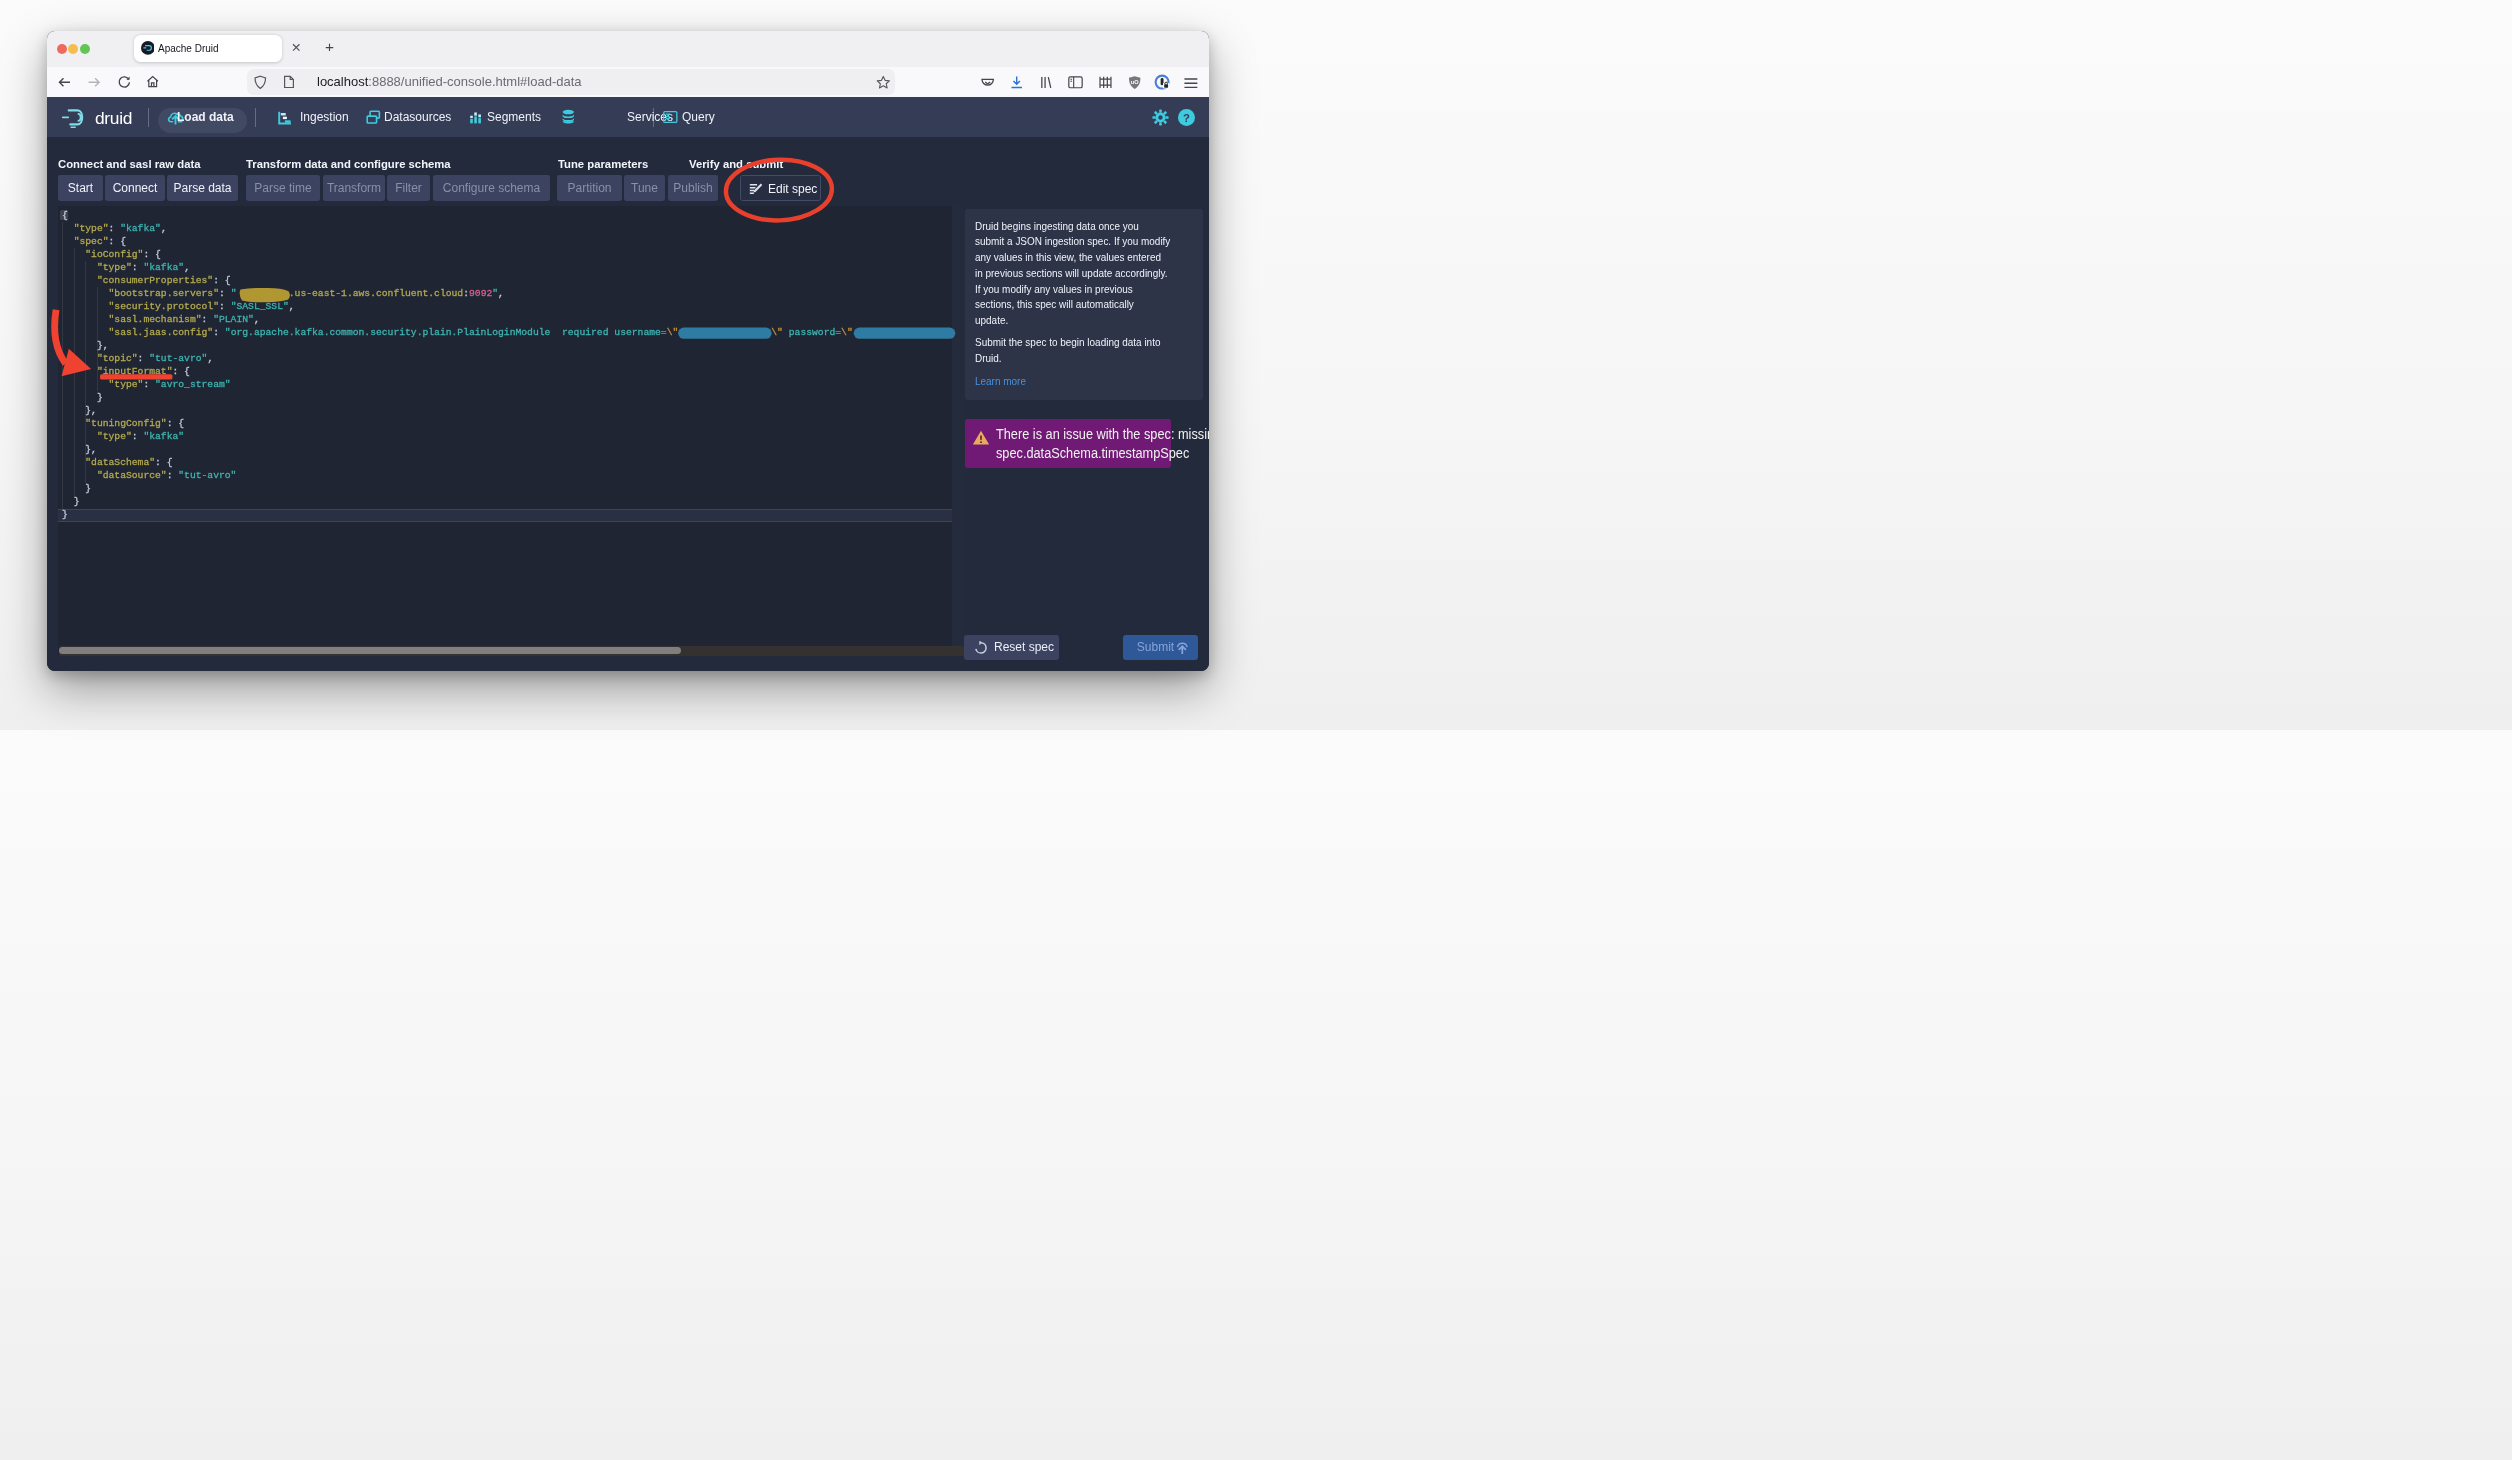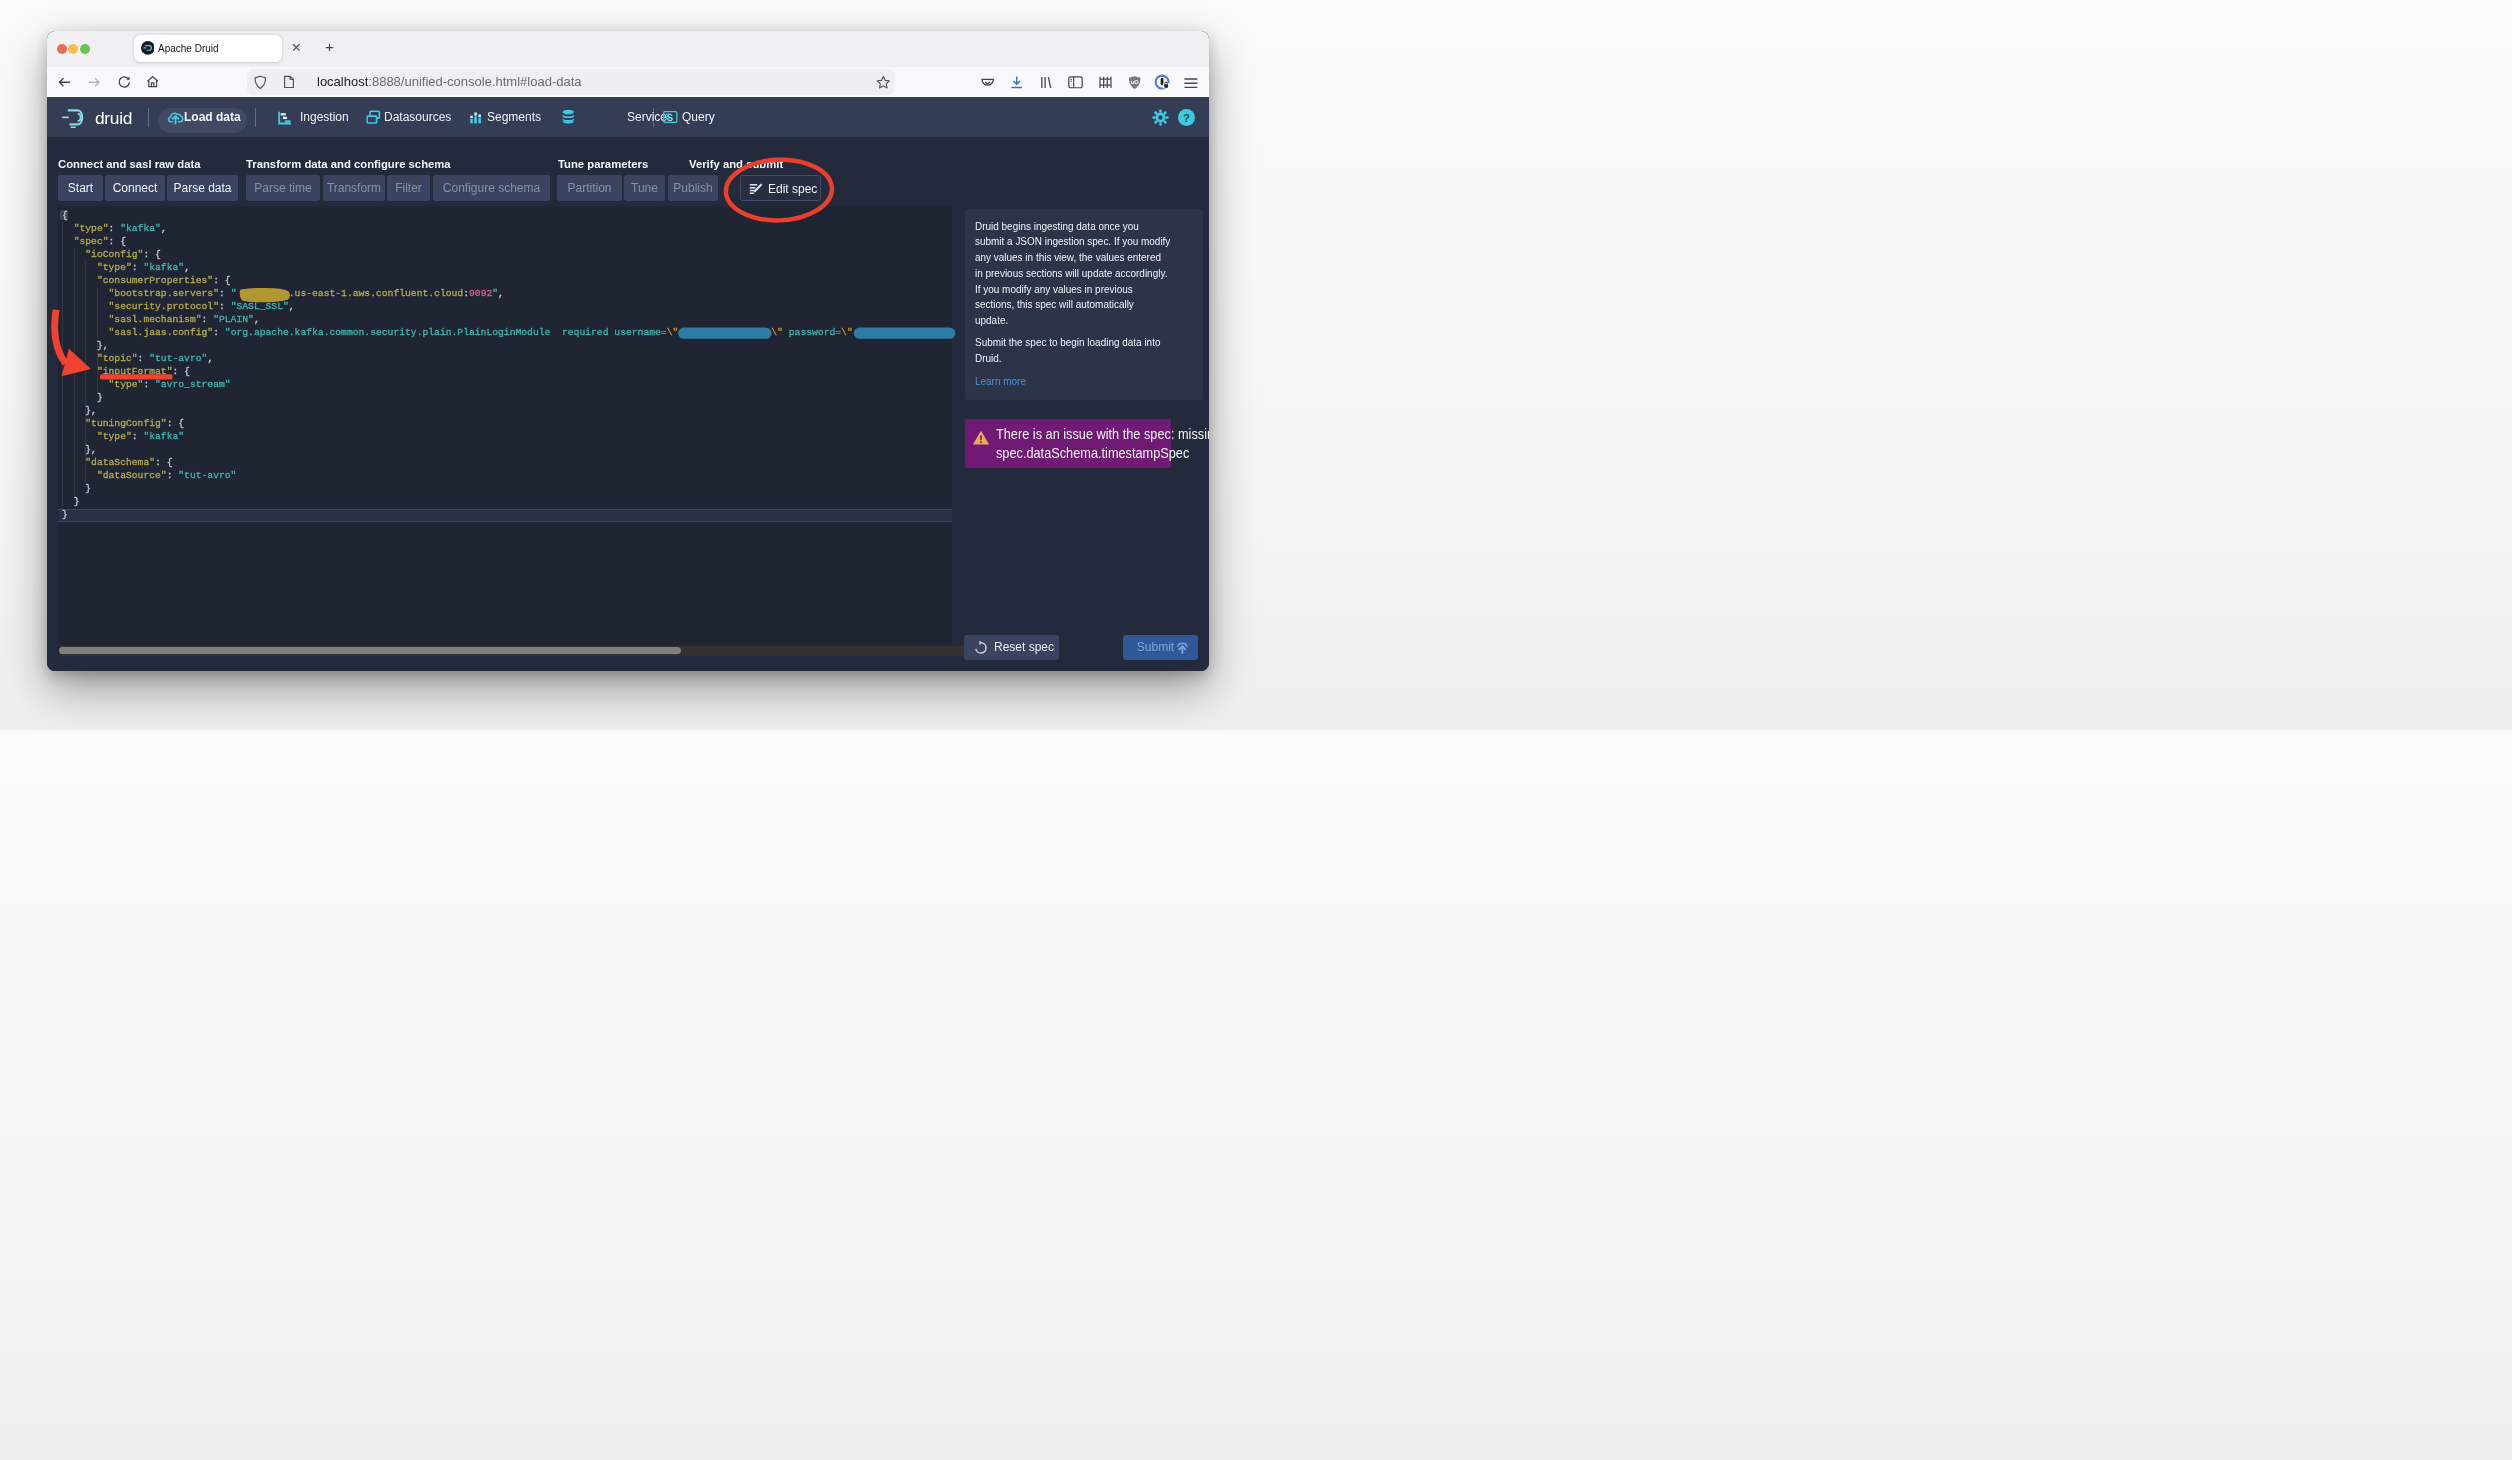--- a/index.html
+++ b/index.html
@@ -143,21 +143,21 @@
       <path d="M2.2 11.6 H8.8" stroke="#7fdbe8" stroke-width="2.3" stroke-linecap="round"></path>
       <path d="M12.5 23.8 H17.5" stroke="#7fdbe8" stroke-width="1.9" stroke-linecap="round"></path>
     </svg>
     <div class="druidtext">druid</div>
     <div class="navsep" style="left:101px;"></div>
     <div class="pill"></div>
     <svg class="abs" style="left:120px;top:13px;" width="17" height="15.4" viewBox="0 0 21 19">
         <path d="M10.5 18 V8 M6.3 11.6 L10.5 7.4 L14.7 11.6" stroke="#3ecbe0" stroke-width="2.3" fill="none"></path>
         <path d="M6.8 14.6 H5.1 C1.2 14.6 0.9 9.2 4.6 8.5 C4.6 4.7 9.4 2.6 12.3 5.4 C13 4.9 15.9 4.9 16.8 7.3 C20.5 8 20.2 14.6 16.2 14.6 H14.2" stroke="#3ecbe0" stroke-width="1.9" fill="none" stroke-linecap="round"></path>
       </svg>
-    <div class="navitem" style="left:137px; font-weight:bold;text-align:right;">Load data</div>
+    <div class="navitem" style="left:130px; font-weight:bold;text-align:right;">Load data</div>
     <div class="navsep" style="left:208px;"></div>
     <svg class="abs" style="left:231px;top:13.8px;" width="13.8" height="13.8" viewBox="0 0 17 17">
         <path d="M1.5 1 V15.5 H16" stroke="#3ecbe0" stroke-width="2.4" fill="none"></path>
         <rect x="3.5" y="2.5" width="6" height="3" fill="#bfeef5"></rect>
         <rect x="6" y="7" width="5" height="3" fill="#e8f9fc"></rect>
         <rect x="8.5" y="11.5" width="7" height="3" fill="#3ecbe0"></rect>
       </svg>
     <div class="navitem" style="left:253px;">Ingestion</div>
     <svg class="abs" style="left:319px;top:13px;" width="14.6" height="14.6" viewBox="0 0 18 18">
         <rect x="5" y="1.5" width="11.5" height="8.5" rx="1" stroke="#3ecbe0" stroke-width="2" fill="none"></rect>

